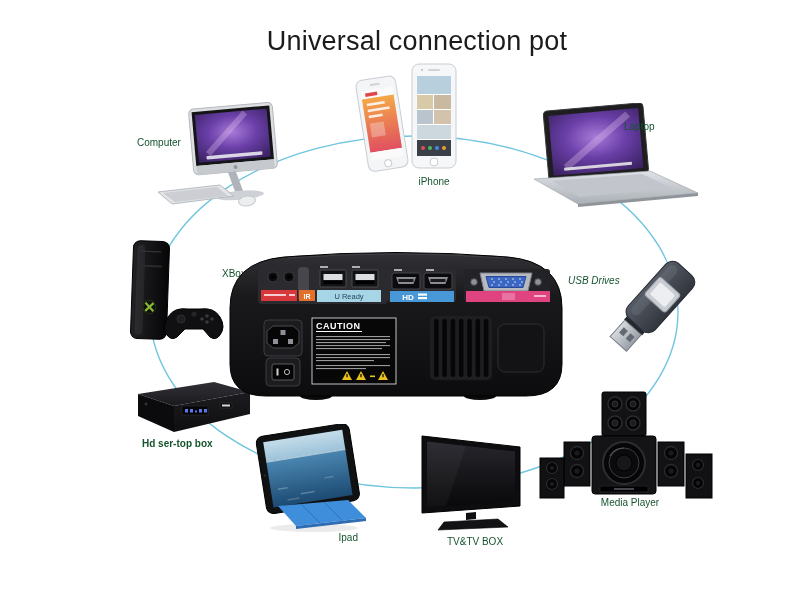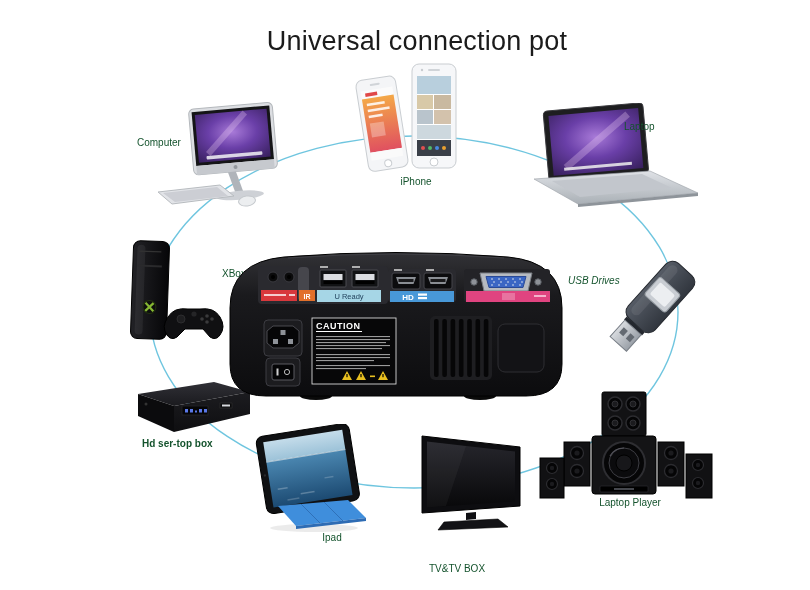--- a/index.html
+++ b/index.html
@@ -88,21 +88,21 @@
         <rect x="18" y="35" width="32" height="54" fill="url(#iphG)"></rect>
         <rect x="22" y="40" width="18" height="2.5" fill="#ffffff" opacity="0.85"></rect>
         <rect x="22" y="46" width="22" height="2.5" fill="#ffffff" opacity="0.85"></rect>
         <rect x="22" y="52" width="14" height="2.5" fill="#ffffff" opacity="0.85"></rect>
         <rect x="22" y="60" width="14" height="14" fill="#ffffff" opacity="0.3"></rect>
         <rect x="18" y="89" width="32" height="8" fill="#fafafa"></rect>
         <circle cx="34" cy="102" r="3.5" fill="#ffffff" stroke="#c9cdd1"></circle>
       </g>
     </svg>
   </div>
-  <div class="dev-label center" style="left:381px;top:176px;width:70px;">iPhone</div>
+  <div class="dev-label center" style="left:399px;top:176px;width:70px;">iPhone</div>
 
   <div class="abs" style="left:520px;top:103px;">
     <svg width="190" height="105" viewBox="0 0 190 105">
       <defs>
         <radialGradient id="mbpG" cx="50%" cy="42%" r="75%">
           <stop offset="0%" stop-color="#a87ad8"></stop>
             <stop offset="45%" stop-color="#6a3fa8"></stop>
             <stop offset="100%" stop-color="#38205e"></stop>
         </radialGradient>
         <linearGradient id="mbpB" x1="0" y1="0" x2="0" y2="1">
@@ -236,38 +236,38 @@
         <rect x="40" y="72" width="12" height="1.5" fill="#ffffff" opacity="0.2"></rect>
         <circle cx="21.5" cy="45" r="1.2" fill="#2a2a2e"></circle>
       </g>
       <g>
         <polygon points="34,82 104,76 122,94 52,102" fill="#3f8edc"></polygon>
         <path d="M57 80 L76 99 M80 78 L99 97" stroke="#2f70b8" stroke-width="1"></path>
         <polygon points="52,102 122,94 122,97 52,105" fill="#2e6cb4"></polygon>
       </g>
     </svg>
   </div>
-  <div class="dev-label center" style="left:297px;top:532px;width:70px;">Ipad</div>
+  <div class="dev-label center" style="left:288px;top:532px;width:70px;text-align:right;">Ipad</div>
 
   <div class="abs" style="left:416px;top:432px;">
     <svg width="118" height="104" viewBox="0 0 118 104">
       <defs>
         <linearGradient id="tvG" x1="0" y1="0" x2="0" y2="1">
           <stop offset="0%" stop-color="#26262c"></stop>
             <stop offset="100%" stop-color="#08080a"></stop>
         </linearGradient>
       </defs>
       <polygon points="6,4 104,15 104,74 6,81" fill="#0d0d10" stroke="#000"></polygon>
       <polygon points="11,9.5 99,19.5 99,69.5 11,75.5" fill="url(#tvG)"></polygon>
       <polygon points="11,9.5 50,14 30,74 11,75.5" fill="#ffffff" opacity="0.04"></polygon>
       <polygon points="50,81 60,80 60,87 50,88" fill="#0f0f12"></polygon>
       <polygon points="28,90 82,87 92,95 22,98" fill="#131316" stroke="#000" stroke-width="0.6"></polygon>
     </svg>
   </div>
-  <div class="dev-label center" style="left:412px;top:536px;width:90px;margin-top:27px;">TV&amp;TV BOX</div>
+  <div class="dev-label center" style="left:430px;top:536px;width:90px;">TV&amp;TV BOX</div>
 
   <div class="abs" style="left:538px;top:386px;">
     <svg width="176" height="128" viewBox="0 0 176 128">
       <g>
         <rect x="64" y="6" width="44" height="44" rx="2" fill="#121214" stroke="#000"></rect>
         <g fill="#050506" stroke="#2c2c30" stroke-width="1.5">
           <circle cx="77" cy="18" r="7"></circle>
             <circle cx="95" cy="18" r="7"></circle>
           <circle cx="77" cy="37" r="7"></circle>
             <circle cx="95" cy="37" r="7"></circle>
@@ -305,21 +305,21 @@
         <circle cx="133" cy="67" r="2.6" fill="#1b1b1e"></circle>
           <circle cx="133" cy="85" r="2.6" fill="#1b1b1e"></circle>
         <rect x="148" y="68" width="26" height="44" fill="#111113" stroke="#000"></rect>
         <circle cx="160" cy="79" r="5.5" fill="#050506" stroke="#2c2c30" stroke-width="1.2"></circle>
         <circle cx="160" cy="97" r="5.5" fill="#050506" stroke="#2c2c30" stroke-width="1.2"></circle>
         <circle cx="160" cy="79" r="2.2" fill="#1b1b1e"></circle>
           <circle cx="160" cy="97" r="2.2" fill="#1b1b1e"></circle>
       </g>
     </svg>
   </div>
-  <div class="dev-label center" style="left:580px;top:497px;width:100px;">Laptop Player</div>
+  <div class="dev-label center" style="left:580px;top:497px;width:100px;">Media Player</div>
 
   <div class="abs" style="left:228px;top:244px;">
     <svg width="336" height="158" viewBox="0 0 336 158">
       <defs>
         <linearGradient id="hubG" x1="0" y1="0" x2="0" y2="1">
           <stop offset="0%" stop-color="#323236"></stop>
             <stop offset="30%" stop-color="#1a1a1d"></stop>
             <stop offset="100%" stop-color="#0c0c0e"></stop>
         </linearGradient>
       </defs>

